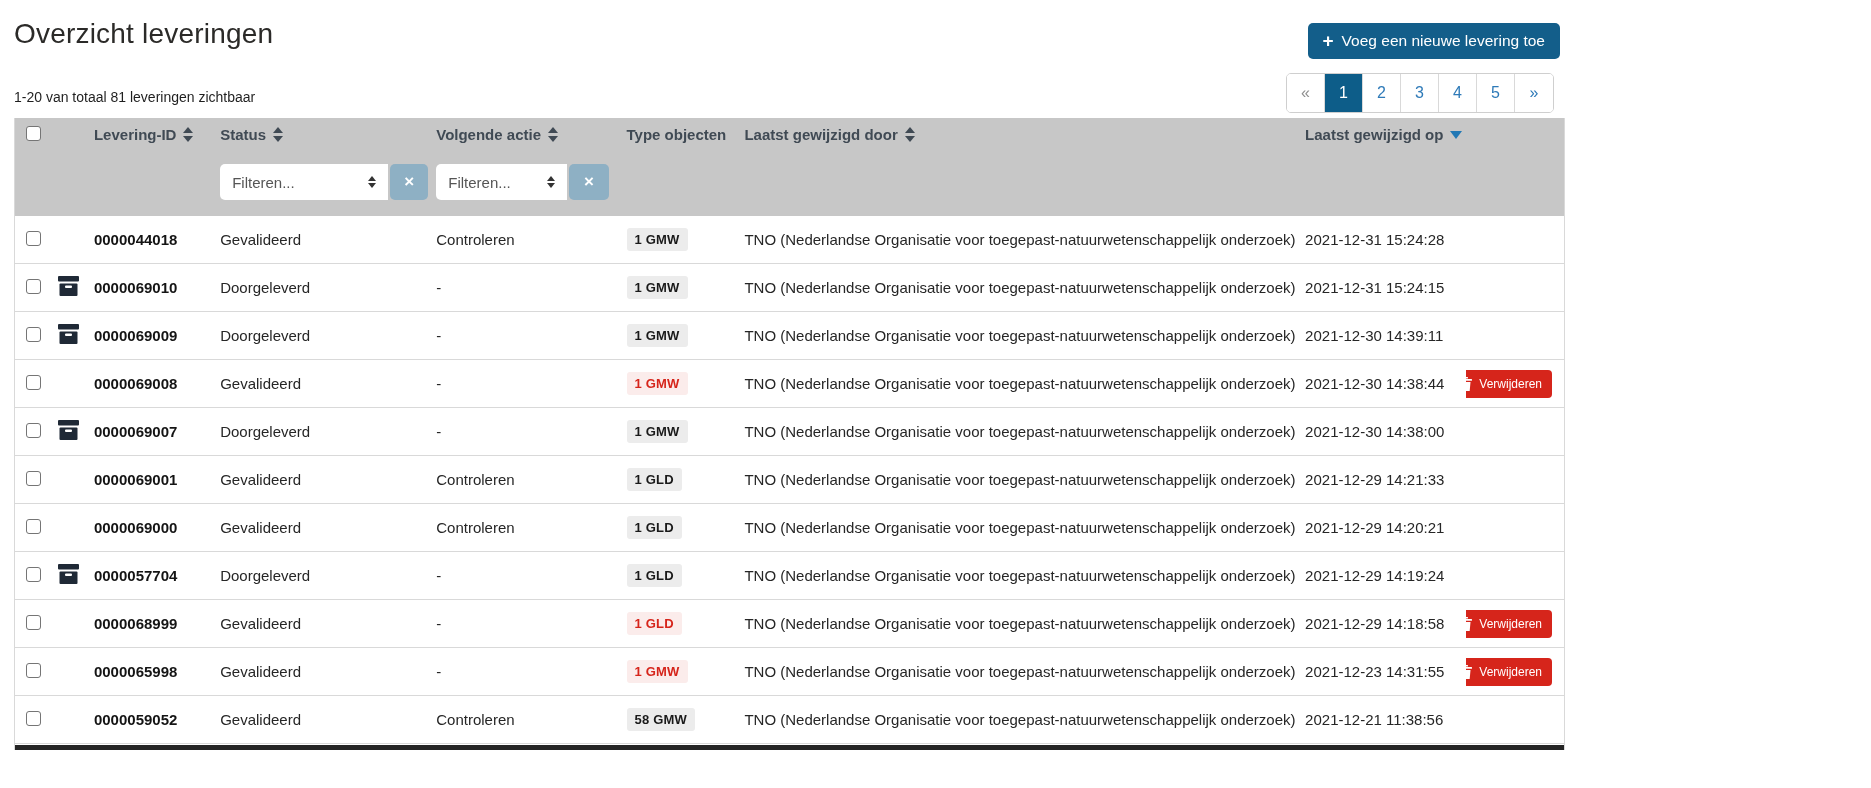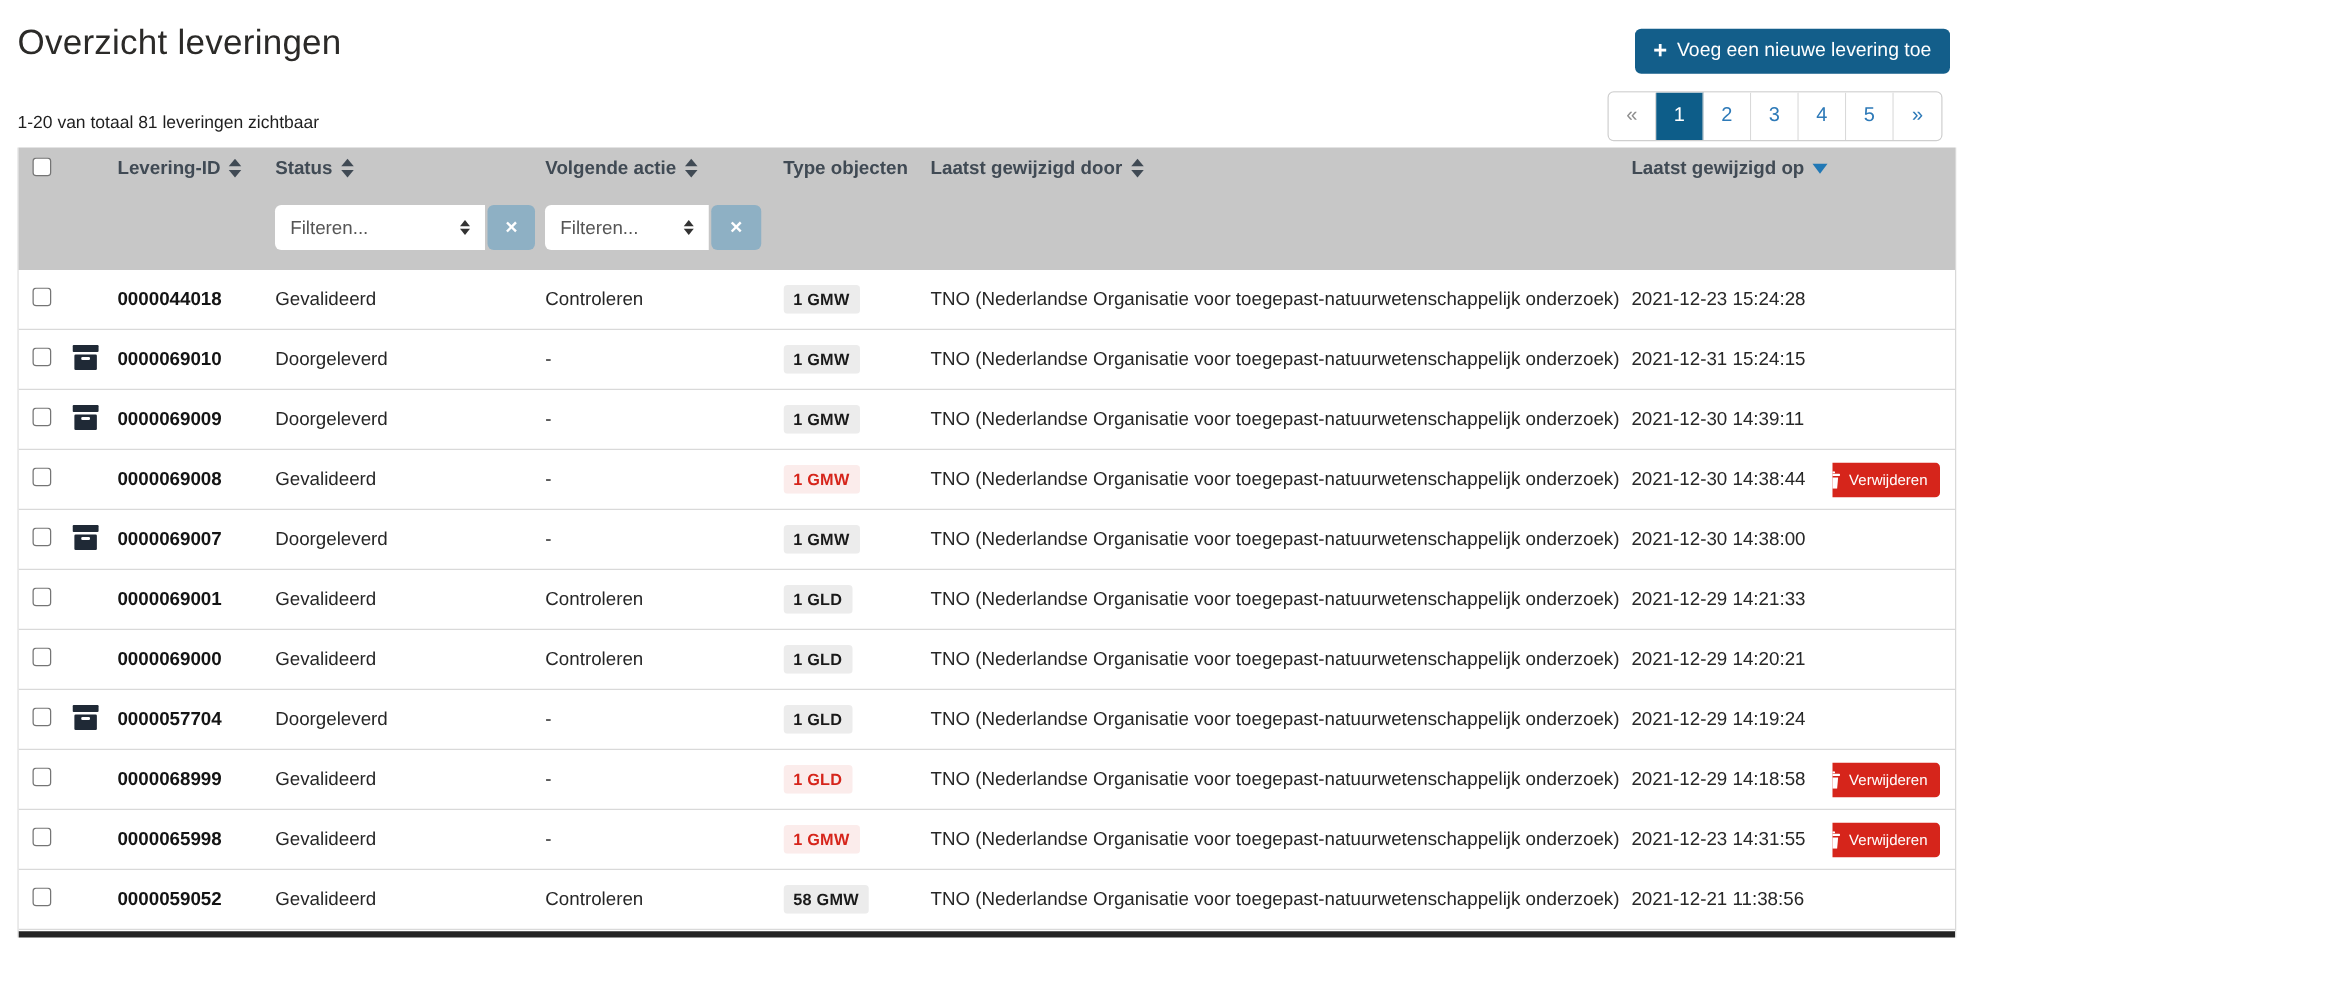--- a/index.html
+++ b/index.html
@@ -183,21 +183,21 @@
     </div>
 
     <div class="tr">
       <div class="td c-cb"><input type="checkbox" style=""></div>
       <div class="td c-icon"></div>
       <div class="td c-id">0000044018</div>
       <div class="td c-status">Gevalideerd</div>
       <div class="td c-actie">Controleren</div>
       <div class="td c-type"><span class="badge">1 GMW</span></div>
       <div class="td c-door">TNO (Nederlandse Organisatie voor toegepast-natuurwetenschappelijk onderzoek)</div>
-      <div class="td c-op">2021-12-23 15:24:28</div>
+      <div class="td c-op">2021-12-31 15:24:28</div>
       <div class="td c-action"></div>
     </div>
 
     <div class="tr">
       <div class="td c-cb"><input type="checkbox" style=""></div>
       <div class="td c-icon"><svg class="archive-icon" viewBox="0 0 21 20">
             <rect x="0" y="0" width="21" height="5.5" rx="1" fill="#1f2936"></rect>
             <rect x="1.5" y="7.5" width="18" height="12.5" rx="1" fill="#1f2936"></rect>
             <rect x="7" y="9.5" width="7" height="2.4" rx="1" fill="#fff"></rect>
           </svg></div>

